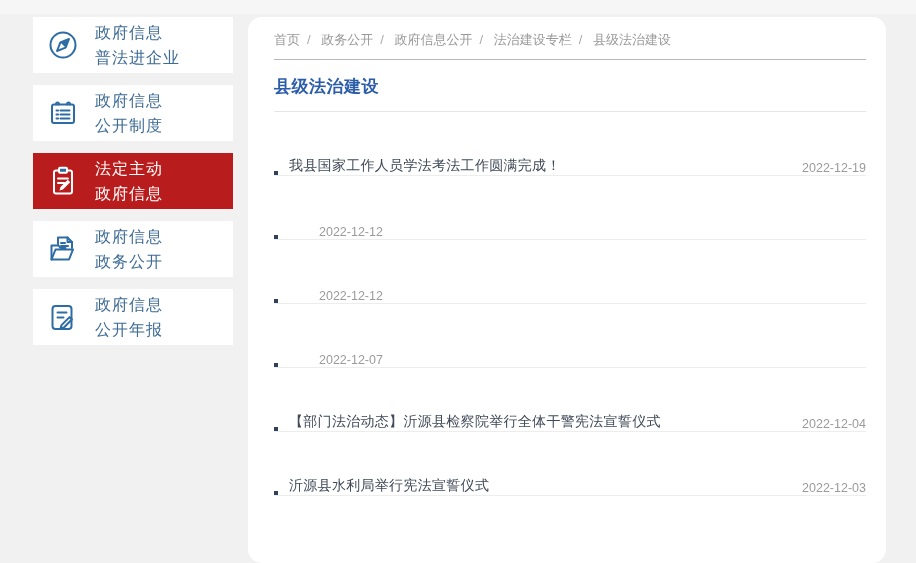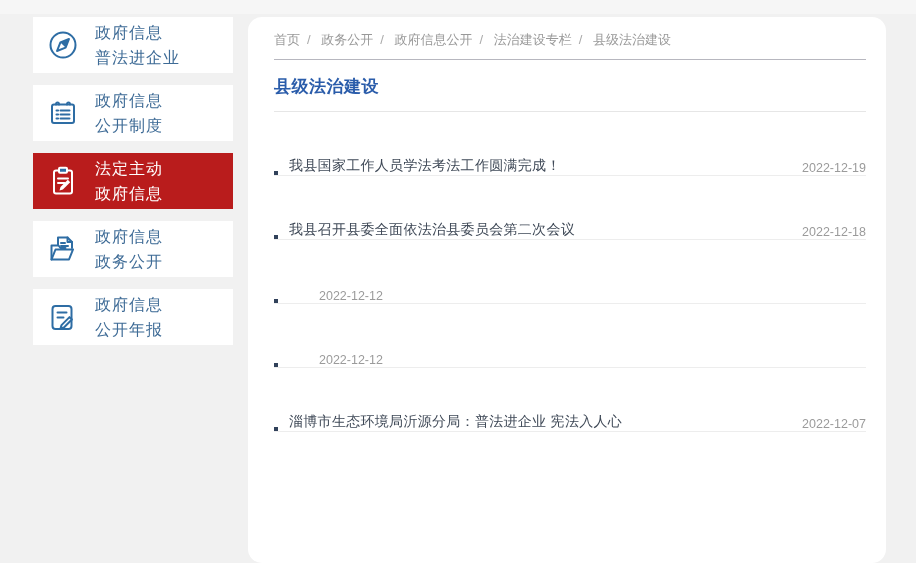--- a/index.html
+++ b/index.html
@@ -166,39 +166,43 @@
   <div class="divider-light"></div>
 
   <ul class="article-list">
 
       <li class="article-row">
         <span class="bullet"></span>
         <a class="article-title">我县国家工作人员学法考法工作圆满完成！</a>
         <span class="article-date">2022-12-19</span>
       </li>
 
-      <li class="article-row">
-        <span class="bullet"></span>
-        <a class="article-title">我县召开县委全面依法治县委员会第二次会议</a>
-        <span class="article-date">2022-12-18</span>
-      </li>
 
       <li class="article-row">
         <span class="bullet"></span>
         <span class="article-date">2022-12-12</span>
       </li>
 
       <li class="article-row">
         <span class="bullet"></span>
         <span class="article-date">2022-12-12</span>
       </li>
 
       <li class="article-row">
         <span class="bullet"></span>
-        <a class="article-title">淄博市生态环境局沂源分局：普法进企业 宪法入人心</a>
         <span class="article-date">2022-12-07</span>
       </li>
 
-
+      <li class="article-row">
+        <span class="bullet"></span>
+        <a class="article-title">【部门法治动态】沂源县检察院举行全体干警宪法宣誓仪式</a>
+        <span class="article-date">2022-12-04</span>
+      </li>
+
+      <li class="article-row">
+        <span class="bullet"></span>
+        <a class="article-title">沂源县水利局举行宪法宣誓仪式</a>
+        <span class="article-date">2022-12-03</span>
+      </li>
 
   </ul>
 
 </section>
 
 </body></html>

